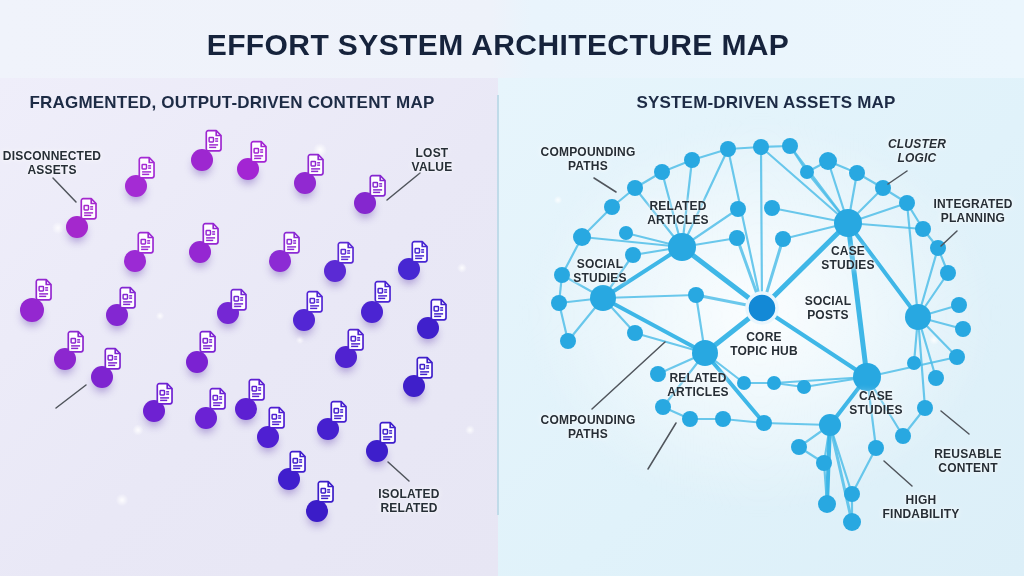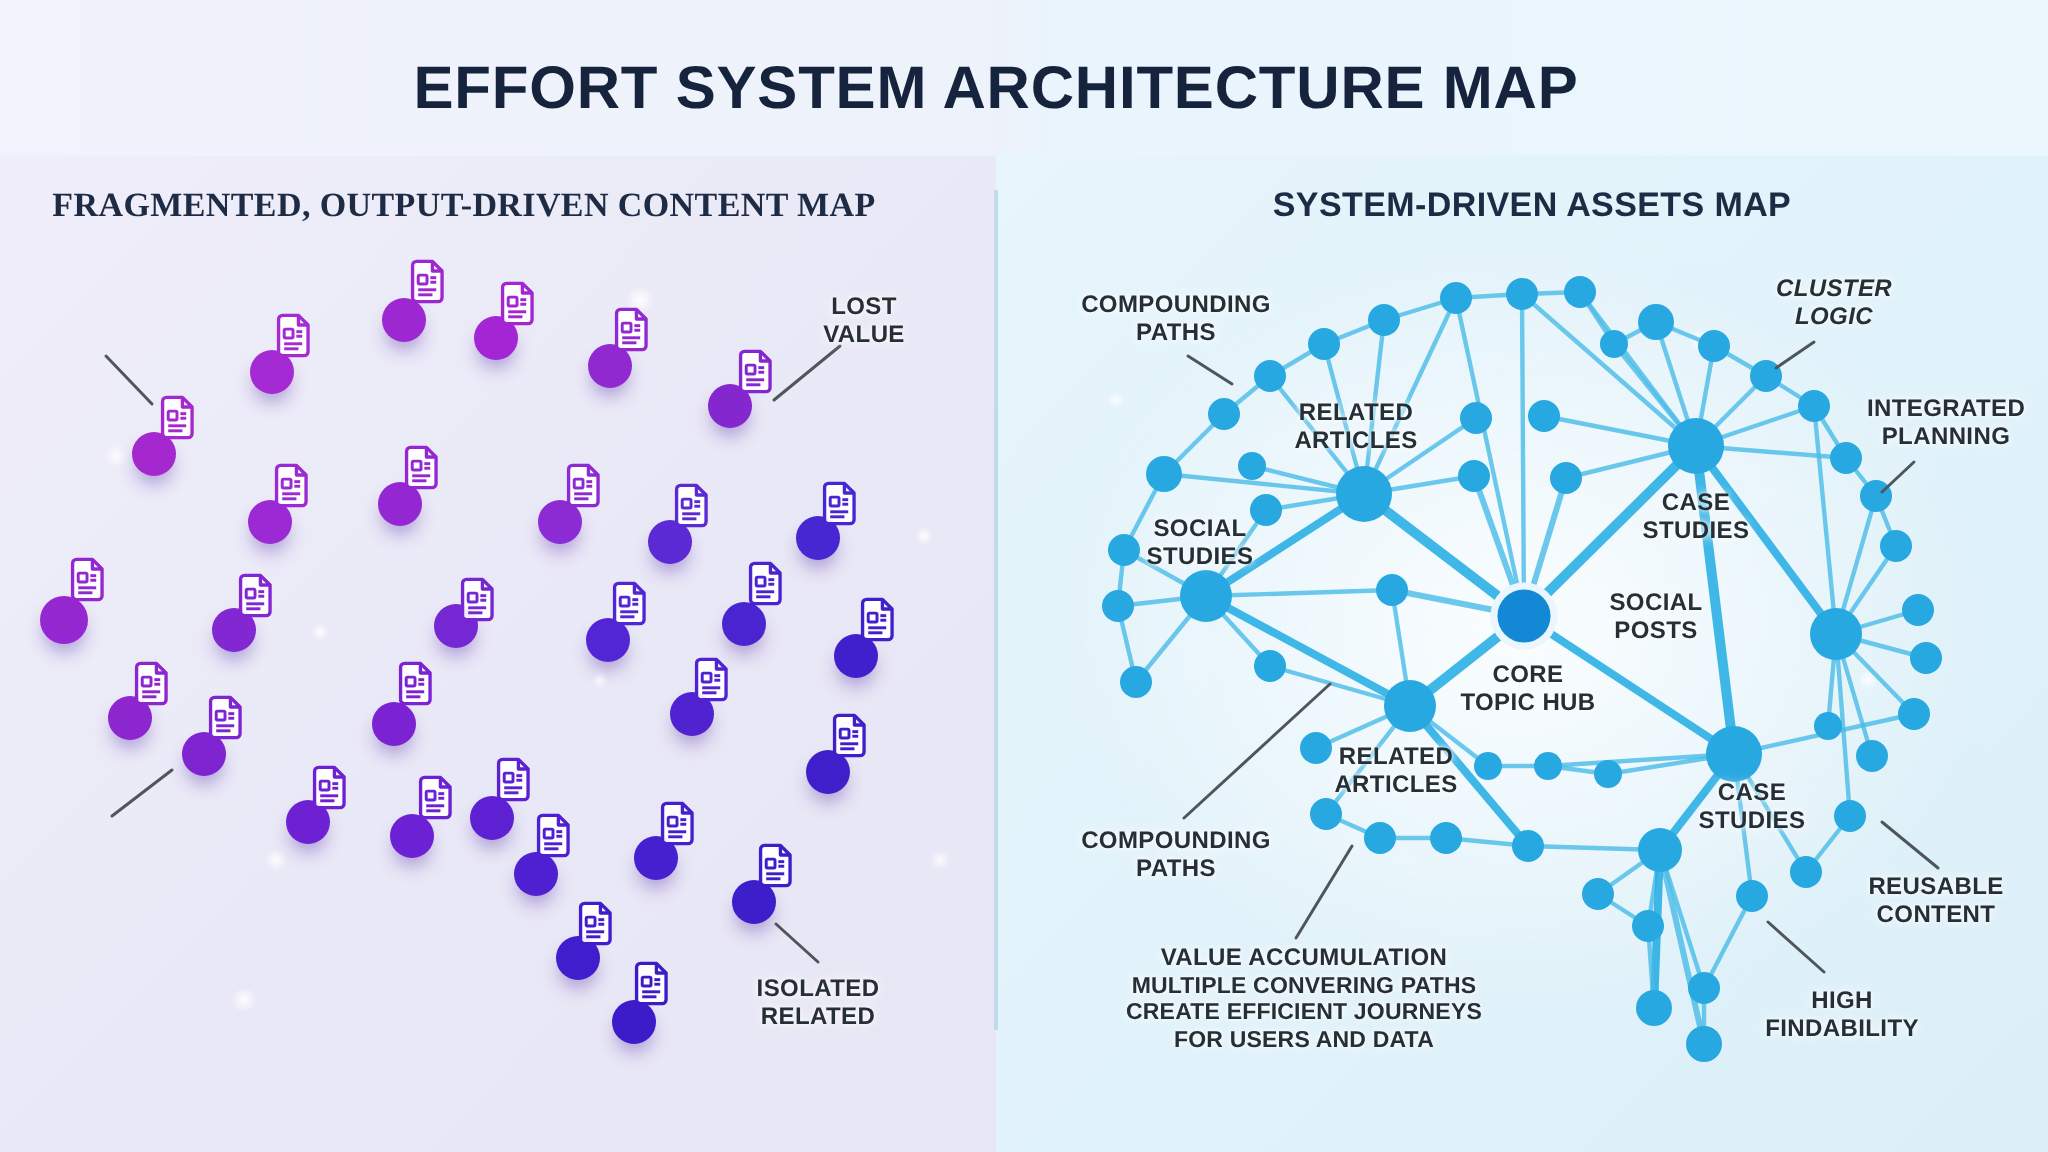--- a/index.html
+++ b/index.html
@@ -45,21 +45,21 @@
 </style>
 </head>
 <body>
 
 <div class="panel panel-left"></div>
 <div class="panel panel-right"></div>
 <div class="divider"></div>
 <div class="glow"></div>
 
 <div class="page-title">EFFORT SYSTEM ARCHITECTURE MAP</div>
-<div class="panel-header" id="left-header" style="left: 232px; top: 103px; font-family: Liberation Serif, serif;">FRAGMENTED, OUTPUT-DRIVEN CONTENT MAP</div>
+<div class="panel-header" id="left-header" style="left: 232px; top: 103px;">FRAGMENTED, OUTPUT-DRIVEN CONTENT MAP</div>
 <div class="panel-header" id="right-header" style="left: 766px; top: 103px;">SYSTEM-DRIVEN ASSETS MAP</div>
 
 <svg id="netsvg" width="1024" height="576" viewBox="0 0 1024 576">
     <line x1="612" y1="207" x2="635" y2="188" stroke="#49bce8" stroke-width="2.2" stroke-linecap="round" opacity="0.8"></line>
     <line x1="635" y1="188" x2="662" y2="172" stroke="#49bce8" stroke-width="2.2" stroke-linecap="round" opacity="0.8"></line>
     <line x1="662" y1="172" x2="692" y2="160" stroke="#49bce8" stroke-width="2.2" stroke-linecap="round" opacity="0.8"></line>
     <line x1="692" y1="160" x2="728" y2="149" stroke="#49bce8" stroke-width="2.2" stroke-linecap="round" opacity="0.8"></line>
     <line x1="728" y1="149" x2="761" y2="147" stroke="#49bce8" stroke-width="2.2" stroke-linecap="round" opacity="0.8"></line>
     <line x1="761" y1="147" x2="790" y2="146" stroke="#49bce8" stroke-width="2.2" stroke-linecap="round" opacity="0.8"></line>
     <line x1="790" y1="146" x2="807" y2="172" stroke="#49bce8" stroke-width="2.2" stroke-linecap="round" opacity="0.8"></line>
@@ -514,20 +514,22 @@
         <path d="M5 1.6h7.6l4.6 4.6V19a1.9 1.9 0 0 1-1.9 1.9H5A1.9 1.9 0 0 1 3.1 19V3.5A1.9 1.9 0 0 1 5 1.6Z" fill="rgba(255,255,255,0.92)" stroke="#3b1cc8" stroke-width="1.6" stroke-linejoin="round"></path>
         <path d="M12.6 1.6v4.6h4.6" fill="none" stroke="#3b1cc8" stroke-width="1.6" stroke-linejoin="round"></path>
         <rect x="5.8" y="8.2" width="4.2" height="4.2" rx="0.6" fill="none" stroke="#3b1cc8" stroke-width="1.4"></rect>
         <line x1="11.6" y1="9.4" x2="14.4" y2="9.4" stroke="#3b1cc8" stroke-width="1.4"></line>
         <line x1="11.6" y1="11.6" x2="14.4" y2="11.6" stroke="#3b1cc8" stroke-width="1.4"></line>
         <line x1="5.8" y1="15.2" x2="14.4" y2="15.2" stroke="#3b1cc8" stroke-width="1.4"></line>
         <line x1="5.8" y1="17.6" x2="12.6" y2="17.6" stroke="#3b1cc8" stroke-width="1.4"></line>
       </svg></div>
   </div>
 <div class="layer" id="labels-layer">
+    <div class="callout" style="left: 52px; top: 164px;"><span class="main">DISCONNECTED
+ASSETS</span></div>
     <div class="callout" style="left: 432px; top: 161px;"><span class="main">LOST
 VALUE</span></div>
     <div class="callout" style="left: 409px; top: 502px;"><span class="main">ISOLATED
 RELATED</span></div>
     <div class="callout" style="left: 588px; top: 160px;"><span class="main">COMPOUNDING
 PATHS</span></div>
     <div class="callout" style="left: 917px; top: 152px; font-style: italic;"><span class="main">CLUSTER
 LOGIC</span></div>
     <div class="callout" style="left: 678px; top: 214px;"><span class="main">RELATED
 ARTICLES</span></div>
@@ -540,20 +542,17 @@
     <div class="callout" style="left: 828px; top: 309px;"><span class="main">SOCIAL
 POSTS</span></div>
     <div class="callout" style="left: 764px; top: 345px;"><span class="main">CORE
 TOPIC HUB</span></div>
     <div class="callout" style="left: 698px; top: 386px;"><span class="main">RELATED
 ARTICLES</span></div>
     <div class="callout" style="left: 588px; top: 428px;"><span class="main">COMPOUNDING
 PATHS</span></div>
     <div class="callout" style="left: 876px; top: 404px;"><span class="main">CASE
 STUDIES</span></div>
-    <div class="callout" style="left: 652px; top: 500px;"><span class="main">VALUE ACCUMULATION</span><span class="sub">MULTIPLE CONVERING PATHS
-CREATE EFFICIENT JOURNEYS
-FOR USERS AND DATA</span></div>
-    <div class="callout" style="left: 968px; top: 451px;"><span class="main">REUSABLE
+    <div class="callout" style="left: 968px; top: 462px;"><span class="main">REUSABLE
 CONTENT</span></div>
     <div class="callout" style="left: 921px; top: 508px;"><span class="main">HIGH
 FINDABILITY</span></div>
   </div>
 
 </body></html>

